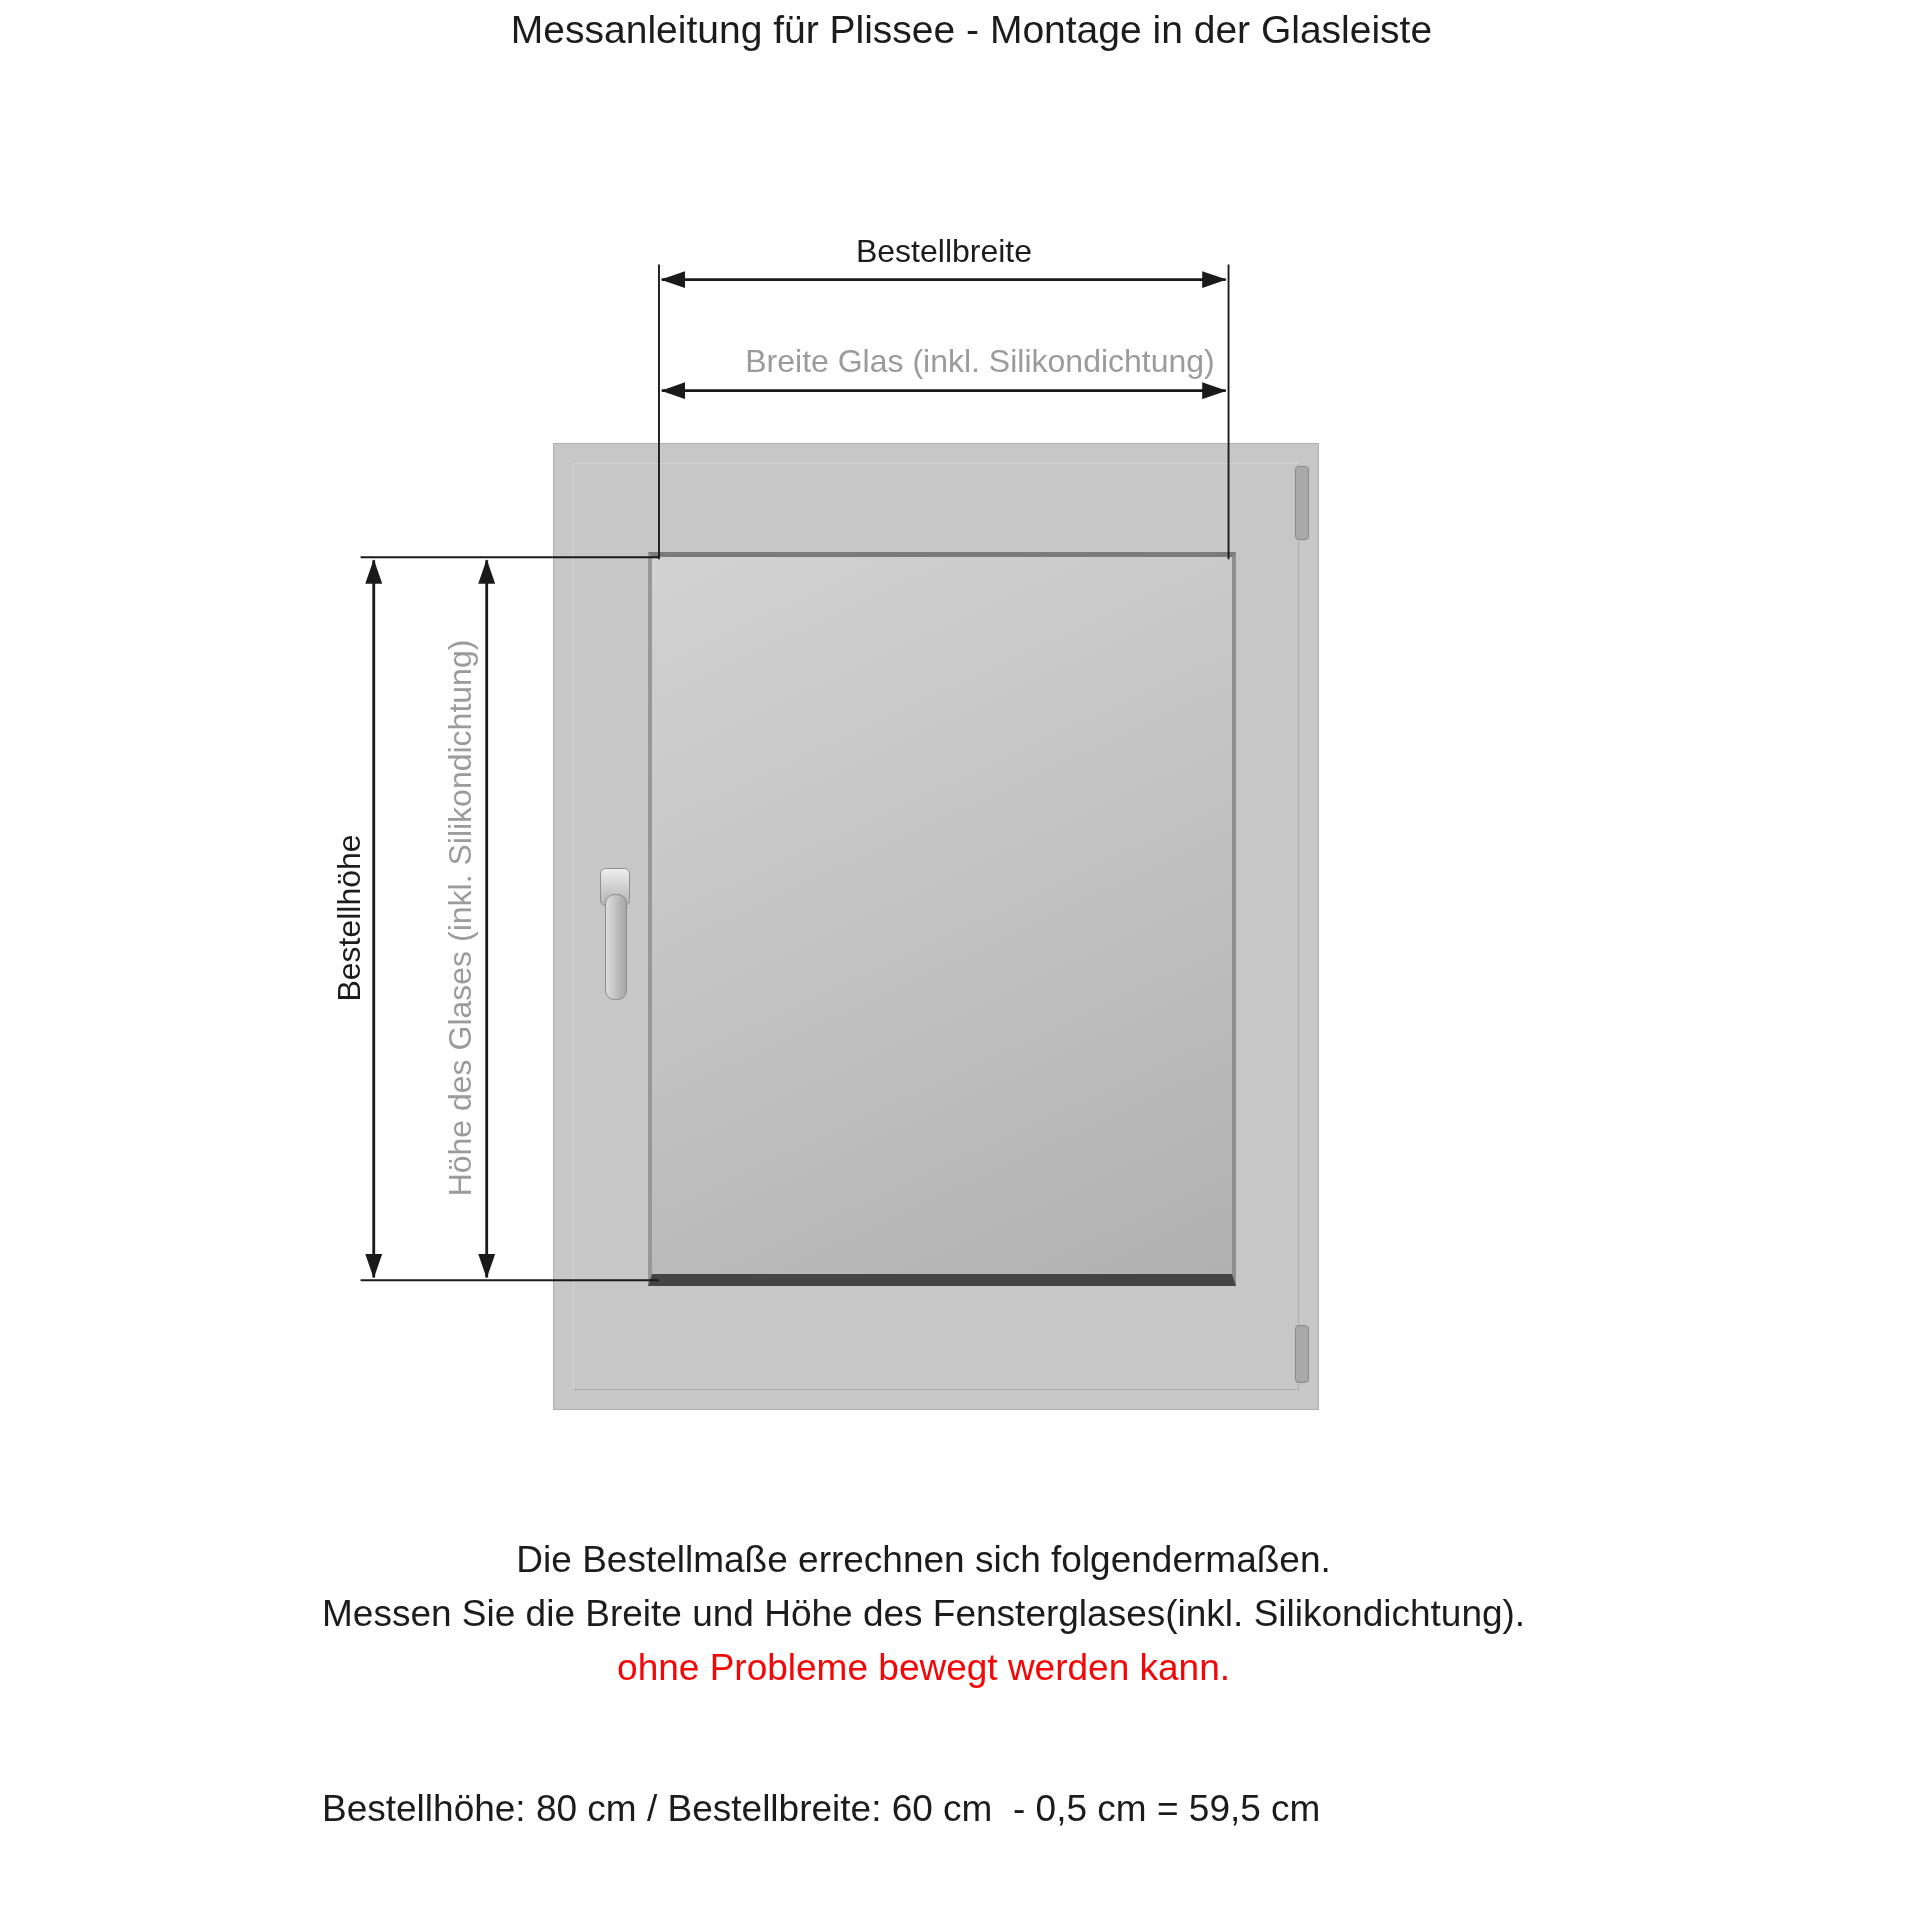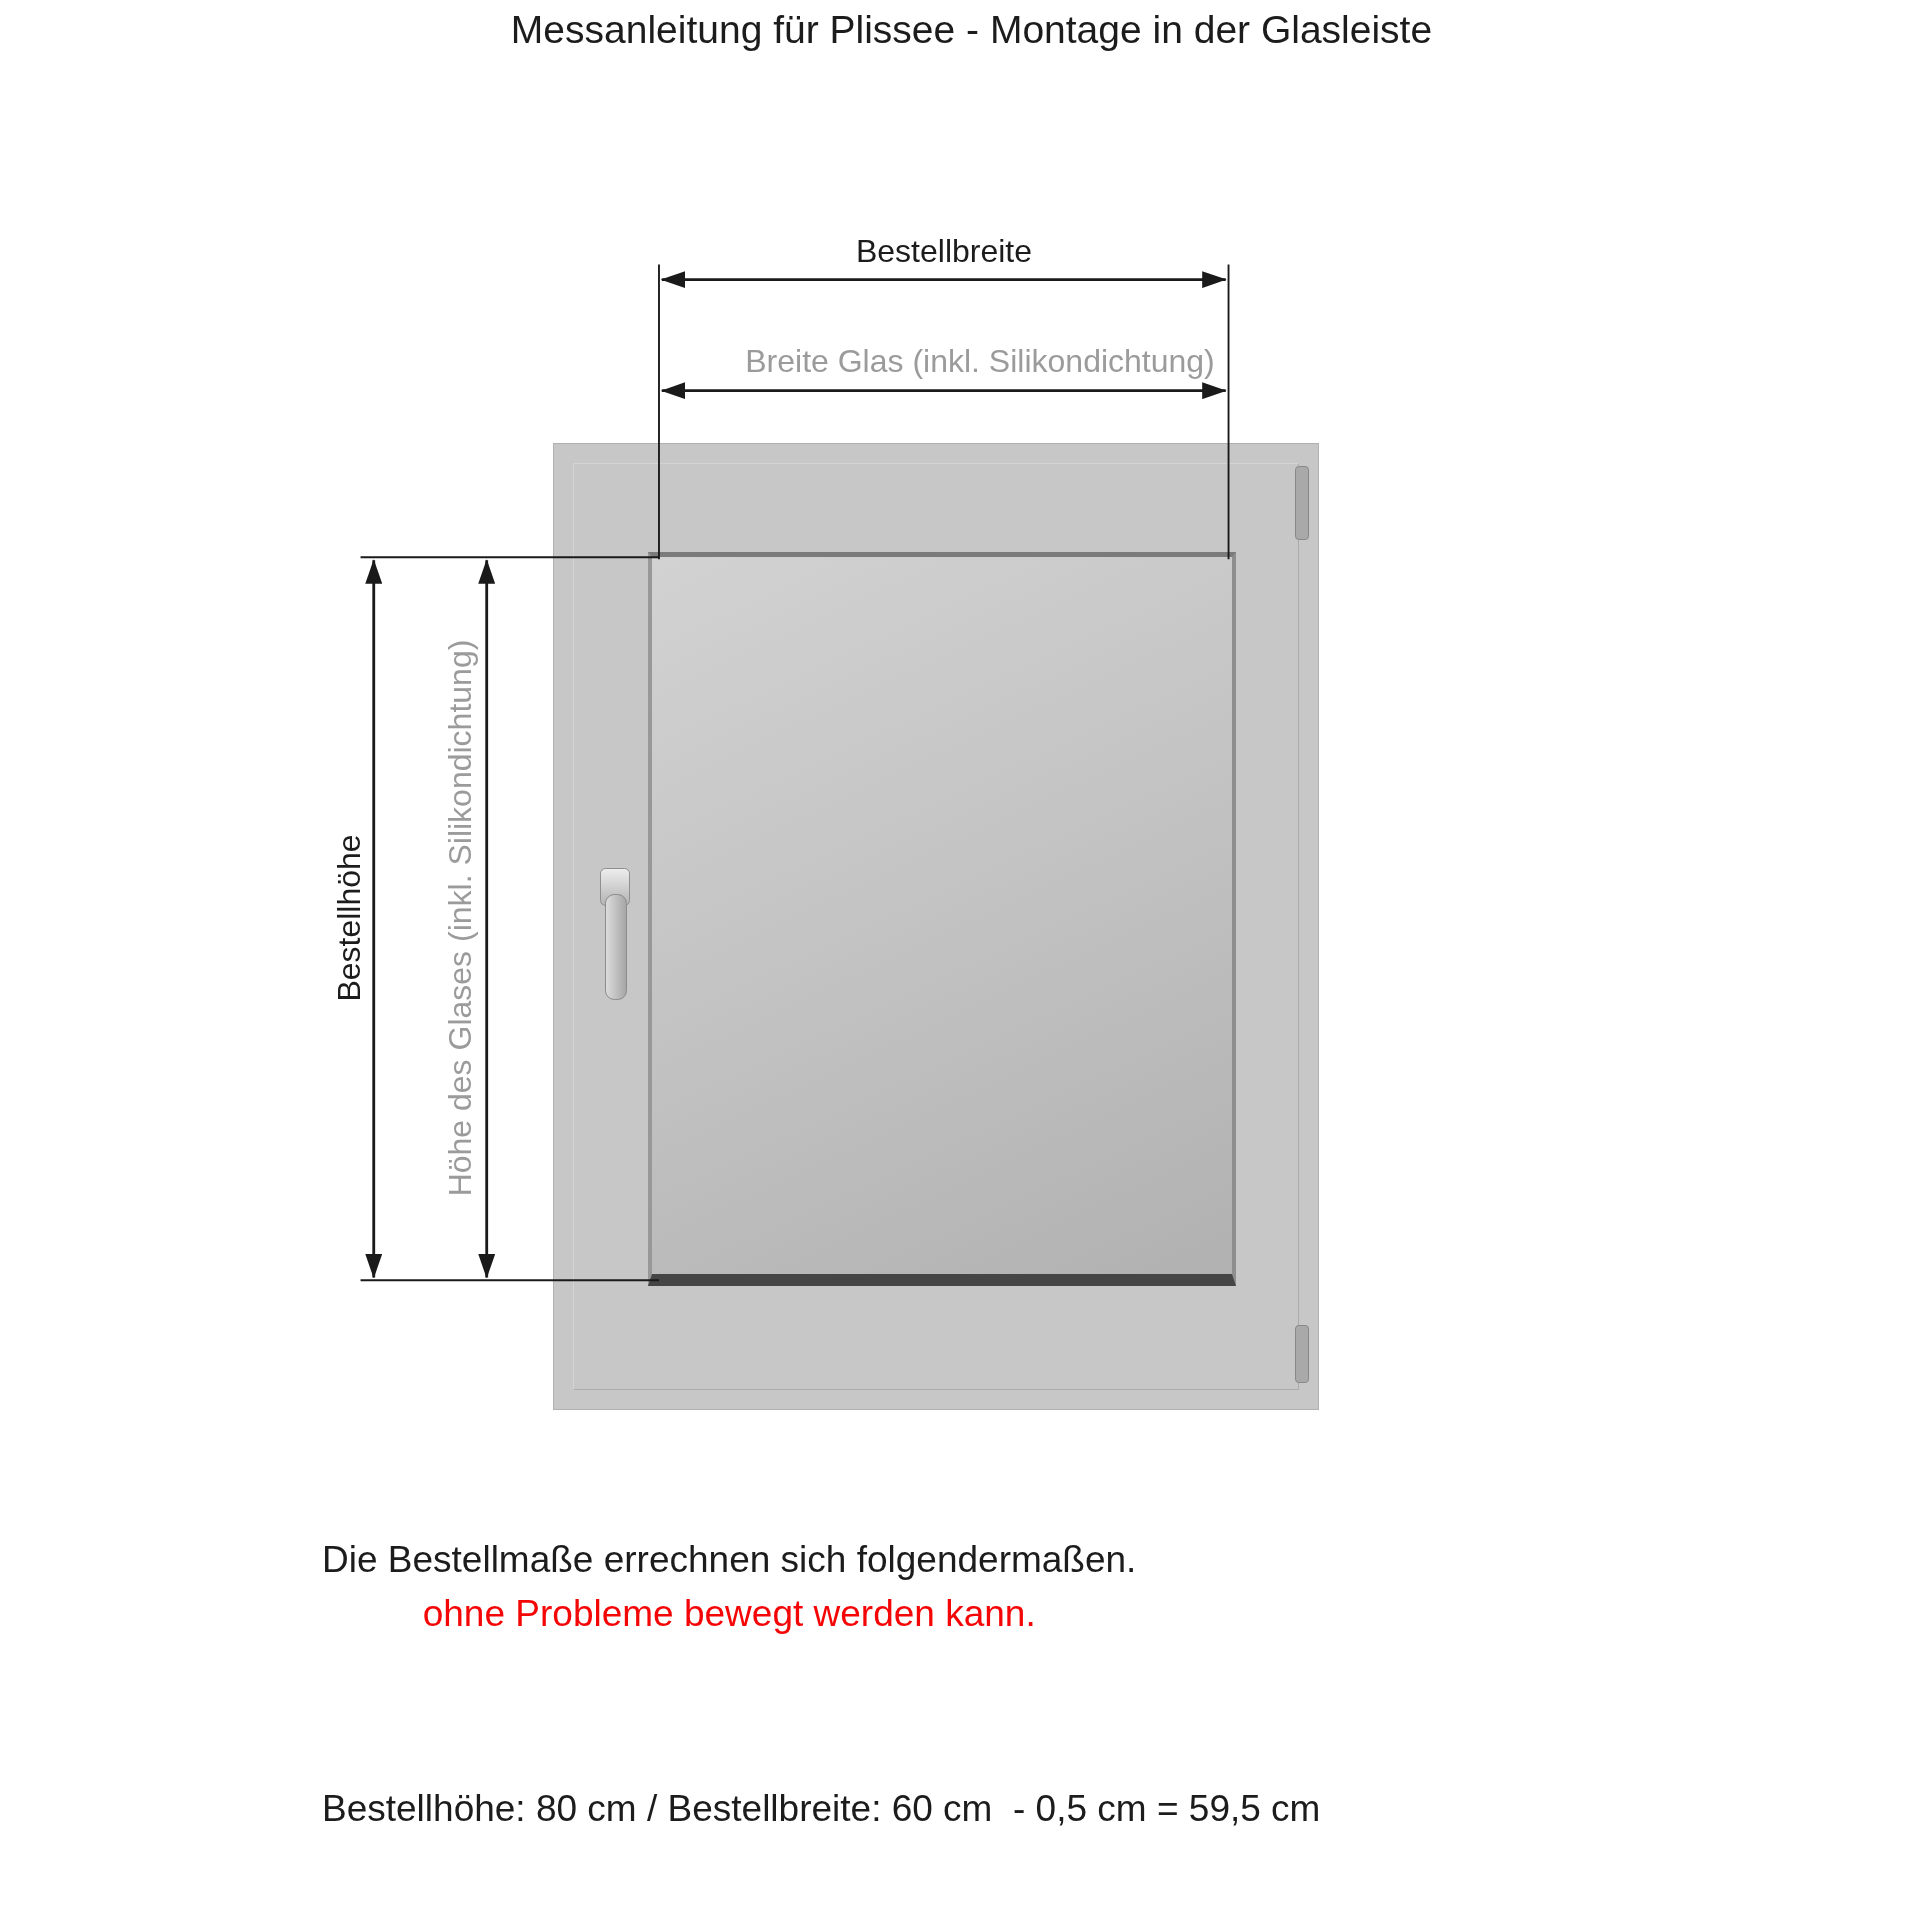--- a/index.html
+++ b/index.html
@@ -100,20 +100,21 @@
     </g>
   </svg>
 
   <div class="dim-label center" style="left:944px; top:233px;">Bestellbreite</div>
   <div class="dim-label center gray" style="left:980px; top:343px;">Breite Glas (inkl. Silikondichtung)</div>
   <div class="dim-label vert" style="left:349px; top:918px;">Bestellhöhe</div>
   <div class="dim-label vert gray" style="left:460px; top:918px;">Höhe des Glases (inkl. Silikondichtung)</div>
 
   <div class="copy" style="top:1533px;text-align:center;">
     <div class="line">Die Bestellmaße errechnen sich folgendermaßen.</div>
+    <div class="line">Messen Sie die Breite und Höhe des Fensterglases(inkl. Silikondichtung).</div>
     <div class="line warning">ohne Probleme bewegt werden kann.</div>
   </div>
 
   <div class="copy" style="top:1782px; line-height:53px;">
     <div class="line">Bestellhöhe: 80 cm / Bestellbreite: 60 cm  - 0,5 cm = 59,5 cm</div>
   </div>
 
 </div>
 
 

